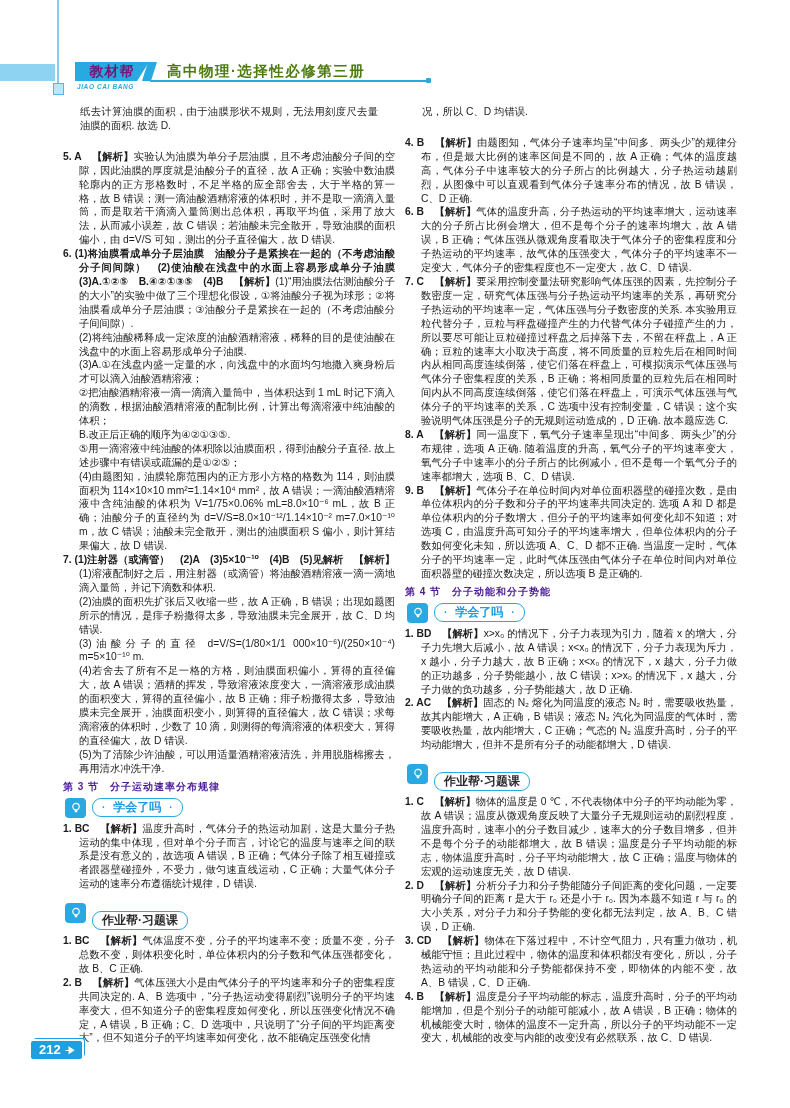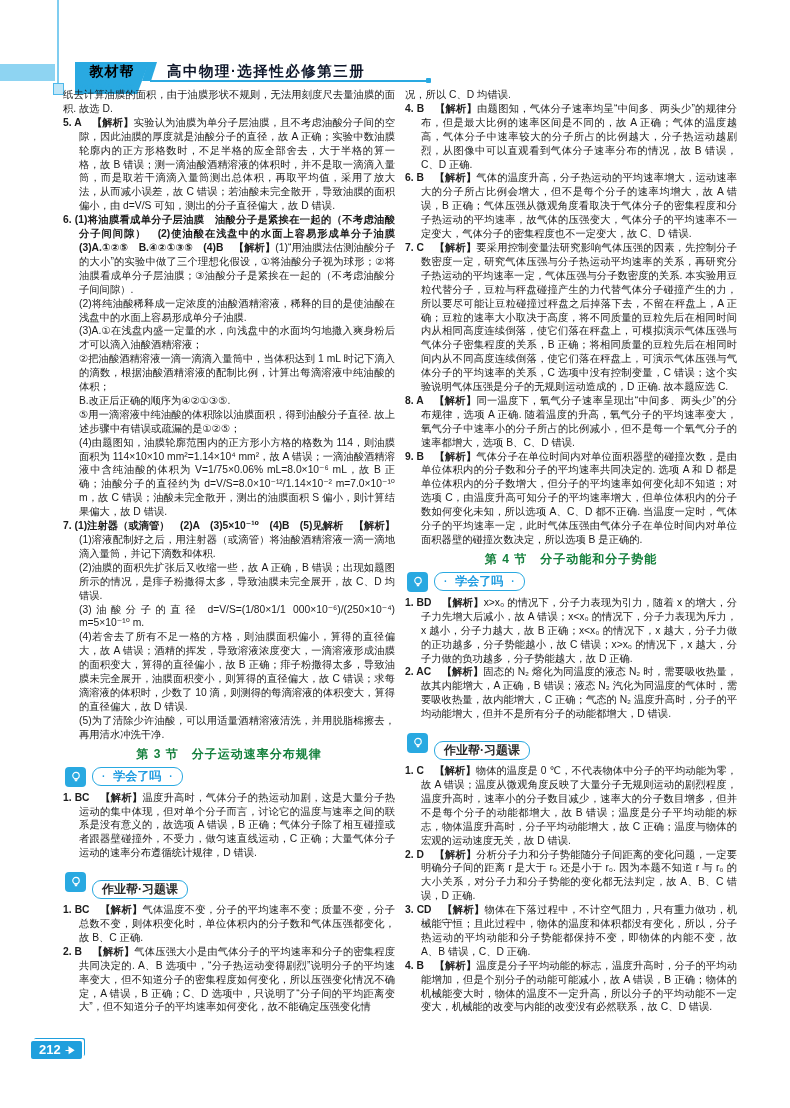--- a/index.html
+++ b/index.html
@@ -2,40 +2,40 @@
 <html><head>
 <meta charset="utf-8">
 <style>
   html,body{margin:0;padding:0;background:#e8e8e8;}
   .page{position:relative;width:790px;height:1108px;background:#fff;margin:0 auto;overflow:hidden;
         font-family:"Liberation Sans","DejaVu Sans",sans-serif;color:#1c1c1c;}
   
   .vline{position:absolute;left:57px;top:0;width:2px;height:84px;background:#7fcdf0;}
   .vsq{position:absolute;left:53px;top:83px;width:9px;height:10px;background:#bfe6f8;border:1px solid #4db8ea;}
   .hblock{position:absolute;left:0;top:64px;width:55px;height:17px;background:#8ed4f2;}
-  .logo{position:absolute;left:75px;top:62px;width:74px;height:32px;background:#29a9e1;color:#000000;
+  .logo{position:absolute;left:75px;top:62px;width:74px;height:19px;background:#29a9e1;color:#701a75;
         font-weight:bold;font-size:14px;line-height:19px;text-align:center;letter-spacing:1px;
         clip-path:polygon(0 0,100% 0,84% 100%,0 100%);}
   .logo-stripe{position:absolute;left:142px;top:62px;width:15px;height:19px;background:#29a9e1;
         clip-path:polygon(40% 0,100% 0,60% 100%,0 100%);}
   .logo-sub{position:absolute;left:77px;top:83px;font-size:6.5px;font-style:italic;font-weight:bold;
         color:#29a9e1;letter-spacing:0.6px;}
   .hline{position:absolute;left:150px;top:80px;width:276px;height:2px;background:#29a9e1;}
   .hdot{position:absolute;left:426px;top:78px;width:5px;height:5px;background:#29a9e1;border-radius:1px;}
-  .header-title{position:absolute;left:167px;top:62px;font-size:14.5px;font-weight:bold;color:#0f172a;letter-spacing:1.5px;}
+  .header-title{position:absolute;left:167px;top:62px;font-size:14.5px;font-weight:bold;color:#4d7c0f;letter-spacing:1.5px;}
   
   .columns{position:absolute;top:88px;left:63px;width:674px;display:flex;gap:10px;}
   .col{width:332px;}
   .para,.item{font-size:10.3px;line-height:13.9px;text-align:justify;}
   .item{padding-left:16px;}
   .item p{margin:0;}
   .item p.first{text-indent:-16px;}
-  .para{margin:0;}
+  .para{margin:17px;}
   .num,.ans,.jx{font-weight:bold;}
-  .section-title{font-weight:bold;font-size:12px;text-align:center;margin:4px 0 3px;color:#15803d;letter-spacing:1px;
+  .section-title{font-weight:bold;font-size:10px;margin:4px 0 3px;color:#4c1d95;letter-spacing:1px;
         font-family:"Liberation Sans","DejaVu Sans",sans-serif;}
   .badge-row{display:flex;align-items:center;gap:6px;margin:4px 0 4px 2px;}
   .badge-icon{width:21px;height:20px;background:#29a9e1;border-radius:4px;display:flex;align-items:center;justify-content:center;flex:none;}
   .badge-pill{border:1.6px solid #29a9e1;border-radius:9px;padding:0 9px;font-weight:bold;font-size:12px;line-height:17px;
         display:flex;align-items:center;gap:8px;}
   .badge-pill.blue{color:#1e9be0;}
   .badge-pill.dark{color:#2b2b2b;margin-top:16px;}
   .badge-pill .dot{color:#1e9be0;font-size:10px;}
   
   .page-badge{position:absolute;left:31px;top:1041px;background:#1f9fdd;color:#fff;font-weight:bold;font-size:13px;

